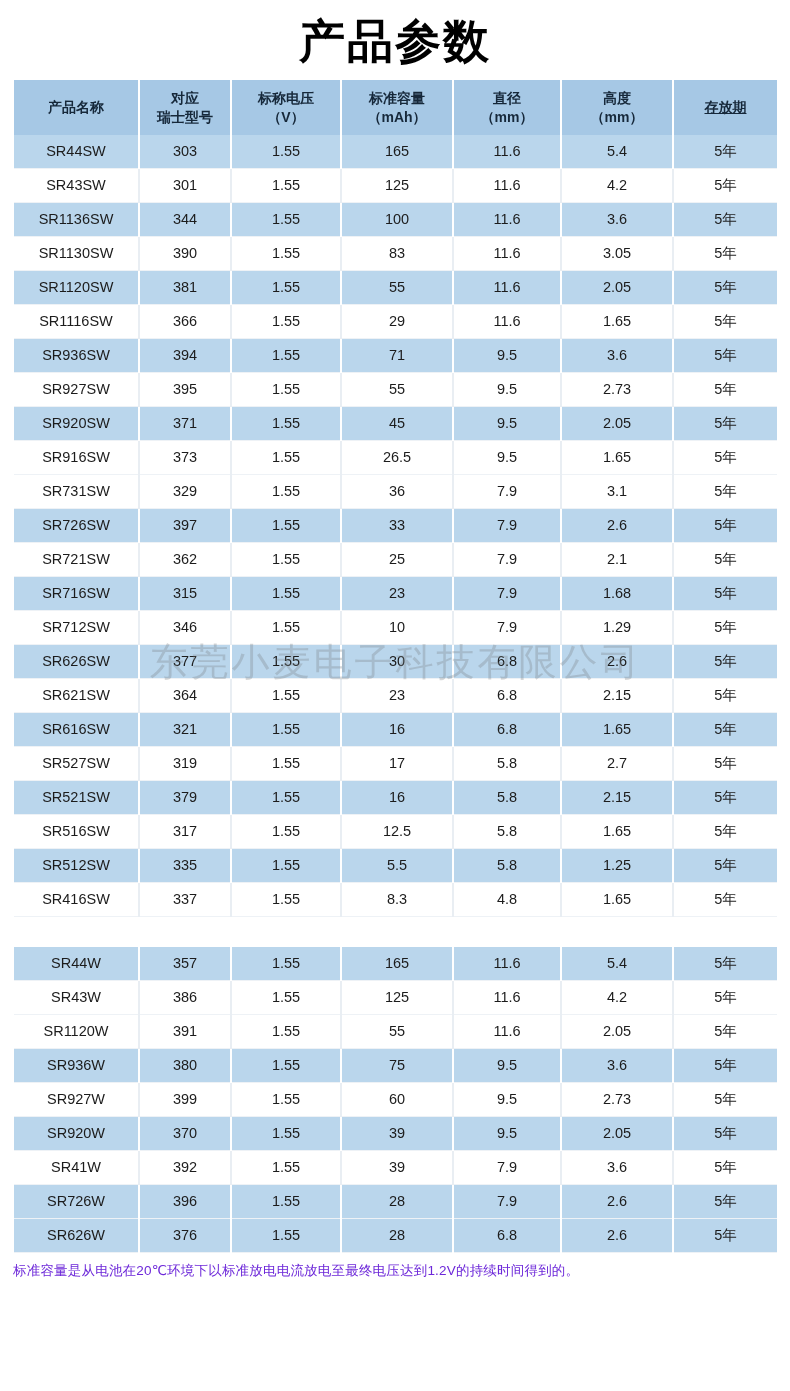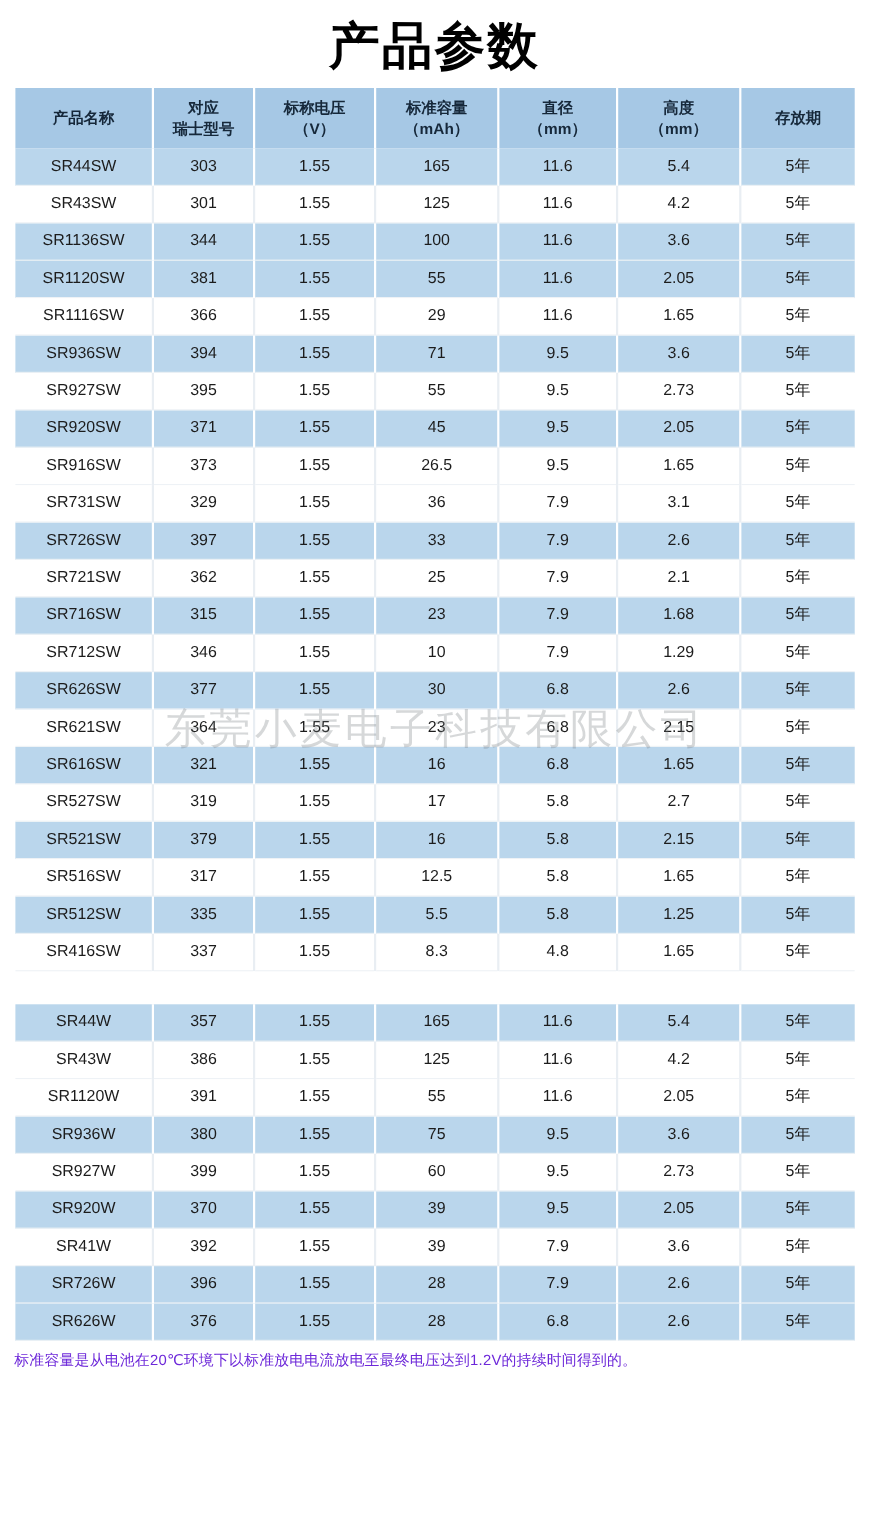--- a/index.html
+++ b/index.html
@@ -59,21 +59,21 @@
     color: #16283a;
     font-size: 14px;
     font-weight: bold;
     height: 55px;
     line-height: 19px;
     text-align: center;
     vertical-align: middle;
     border-right: 2px solid #ffffff;
     padding: 0 2px;
   }
-  table.spec th:last-child { border-right: none; }
+  table.spec th:last-child { border-right: none; text-decoration: underline; }
 
   table.spec td {
     font-size: 14.5px;
     height: 33px;
     line-height: 33px;
     text-align: center;
     vertical-align: middle;
     border-right: 2px solid #ffffff;
     border-bottom: 1px solid #eef2f6;
     color: #1c1c1c;
@@ -185,20 +185,29 @@
           </tr>
           <tr class="row-alt">
             <td>SR1136SW</td>
             <td>344</td>
             <td>1.55</td>
             <td>100</td>
             <td>11.6</td>
             <td>3.6</td>
             <td>5年</td>
           </tr>
+          <tr class="row-plain">
+            <td>SR1130SW</td>
+            <td>390</td>
+            <td>1.55</td>
+            <td>83</td>
+            <td>11.6</td>
+            <td>3.05</td>
+            <td>5年</td>
+          </tr>
           <tr class="row-alt">
             <td>SR1120SW</td>
             <td>381</td>
             <td>1.55</td>
             <td>55</td>
             <td>11.6</td>
             <td>2.05</td>
             <td>5年</td>
           </tr>
           <tr class="row-plain">

